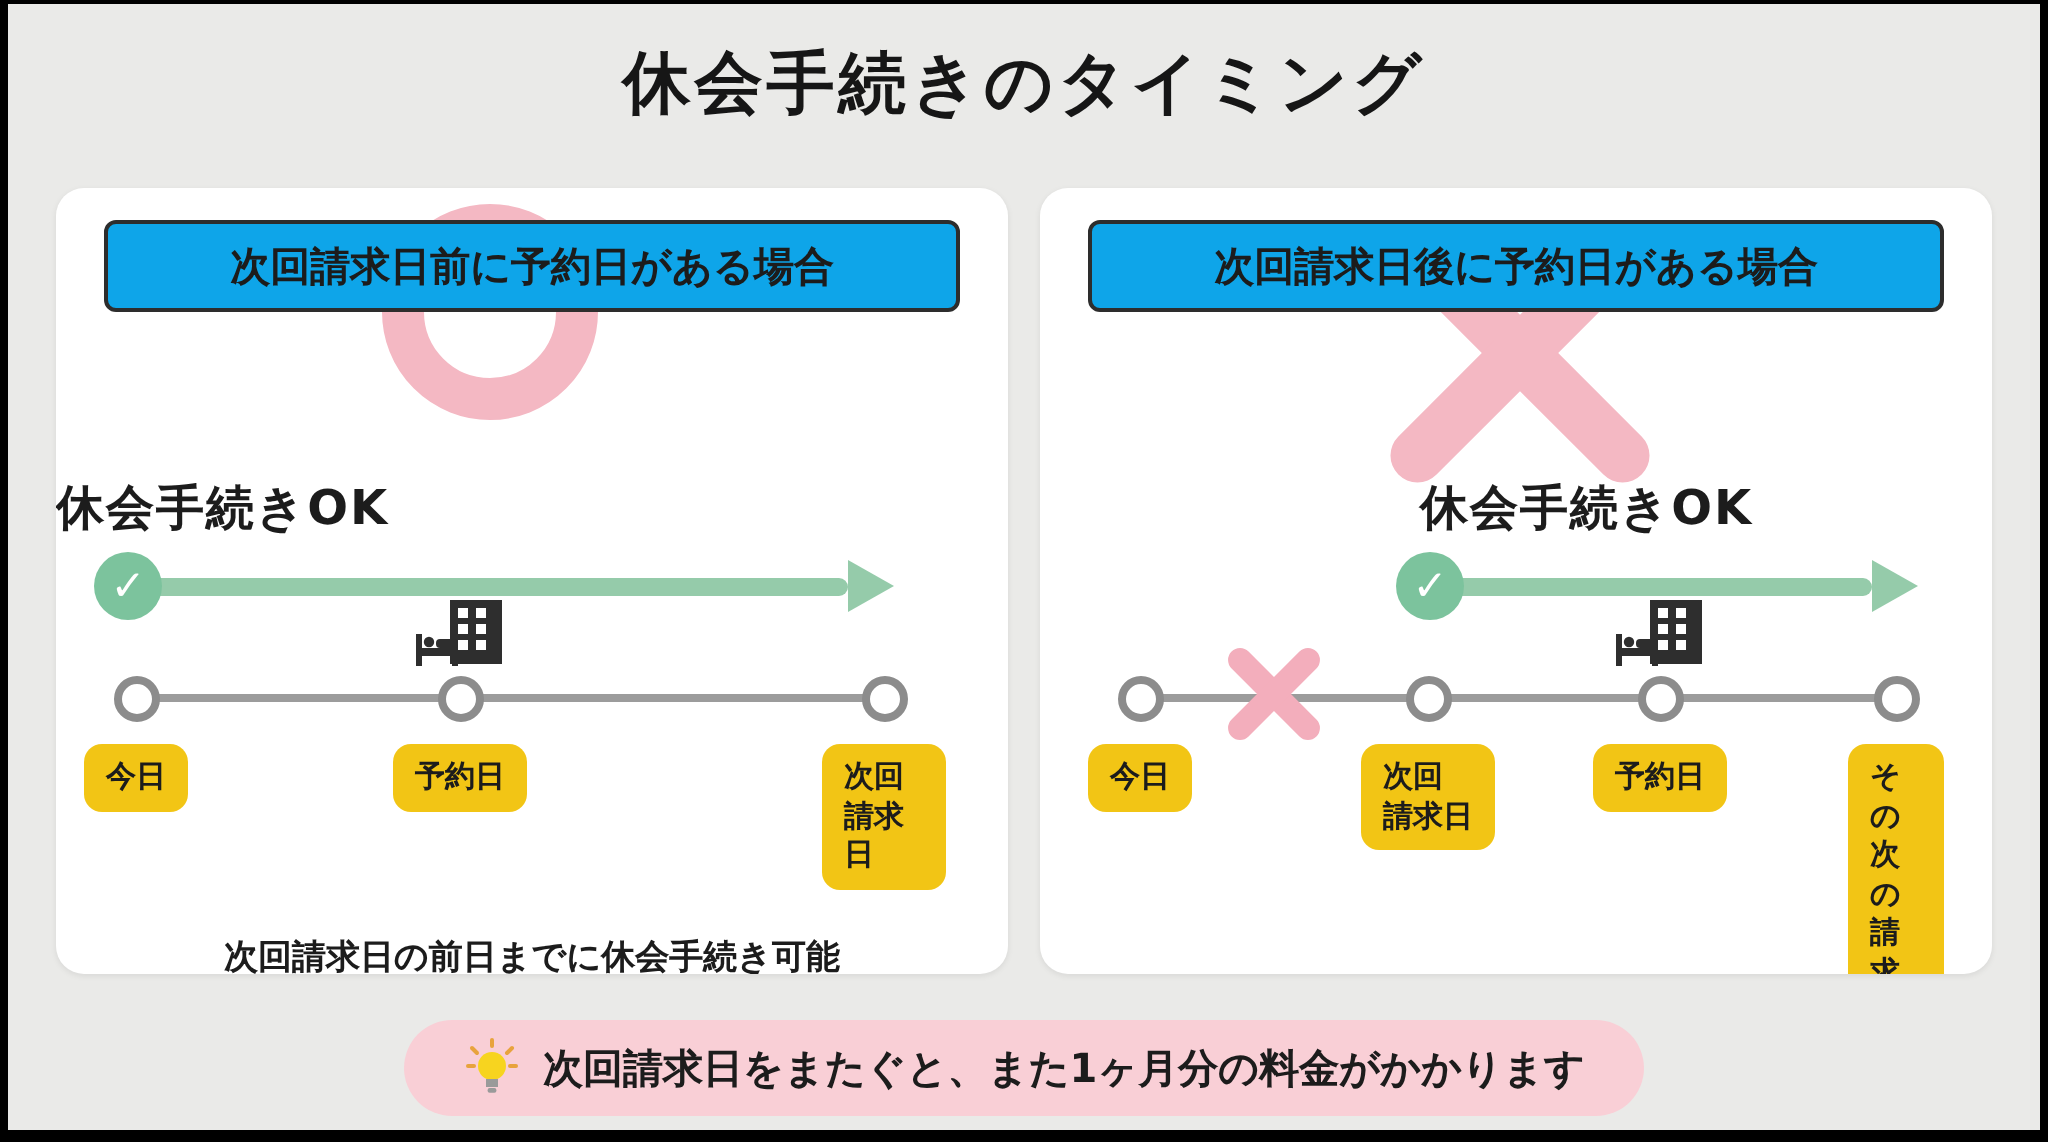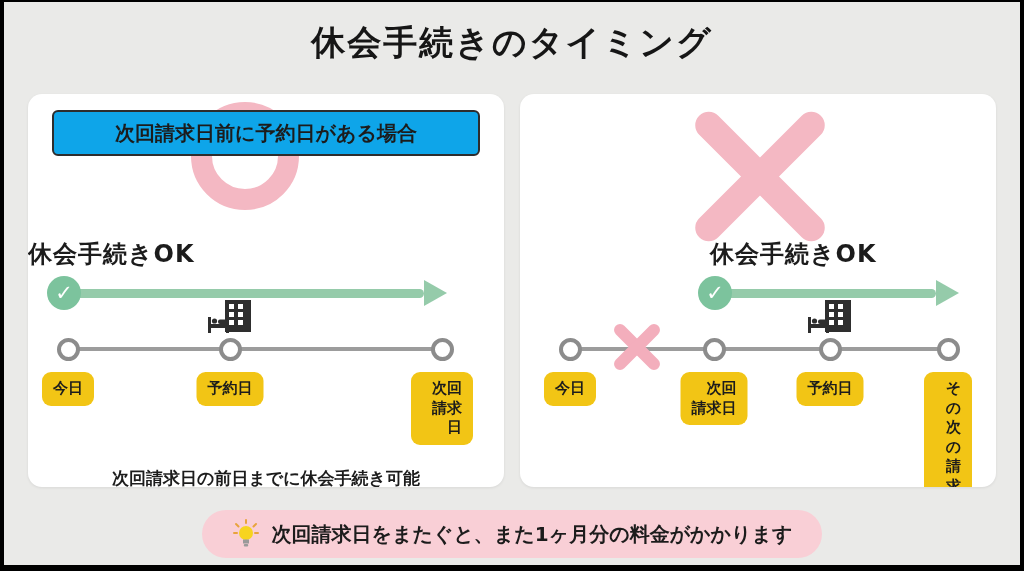--- a/index.html
+++ b/index.html
@@ -151,21 +151,21 @@
   .badge{
     position:absolute;
     top:278px;
     transform:translateX(-50%);
     background:#f2c515;
     border-radius:9px;
     padding:7px 11px;
     font-size:15px;
     font-weight:bold;
     line-height:1.3;
-    text-align:right;
+    text-align:left;
     white-space:pre-line;
     color:#1c1c1c;
   }
   .card-footer{
     position:absolute;
     left:0; right:0; top:345px;
     text-align:center;
     font-size:17px;
     font-weight:bold;
     margin-top:28px;
@@ -231,20 +231,21 @@
 請求日</div>
 
       <div class="card-footer">次回請求日の前日までに休会手続き可能</div>
     </section>
 
     <section class="card">
       <div class="mark-x">
         <div class="bar bar-a"></div>
         <div class="bar bar-b"></div>
       </div>
+      <div class="card-header">次回請求日後に予約日がある場合</div>
 
       <div class="ok-label ok-right">休会手続きOK</div>
 
       <div class="check" style="left:178px;">✓</div>
       <div class="shaft" style="left:204px; width:212px;"></div>
       <div class="arrowhead" style="left:416px;"></div>
 
       <div class="tl-line" style="left:48px; width:382px;"></div>
       <div class="node" style="left:39px;"></div>
       <div class="node" style="left:183px;"></div>

